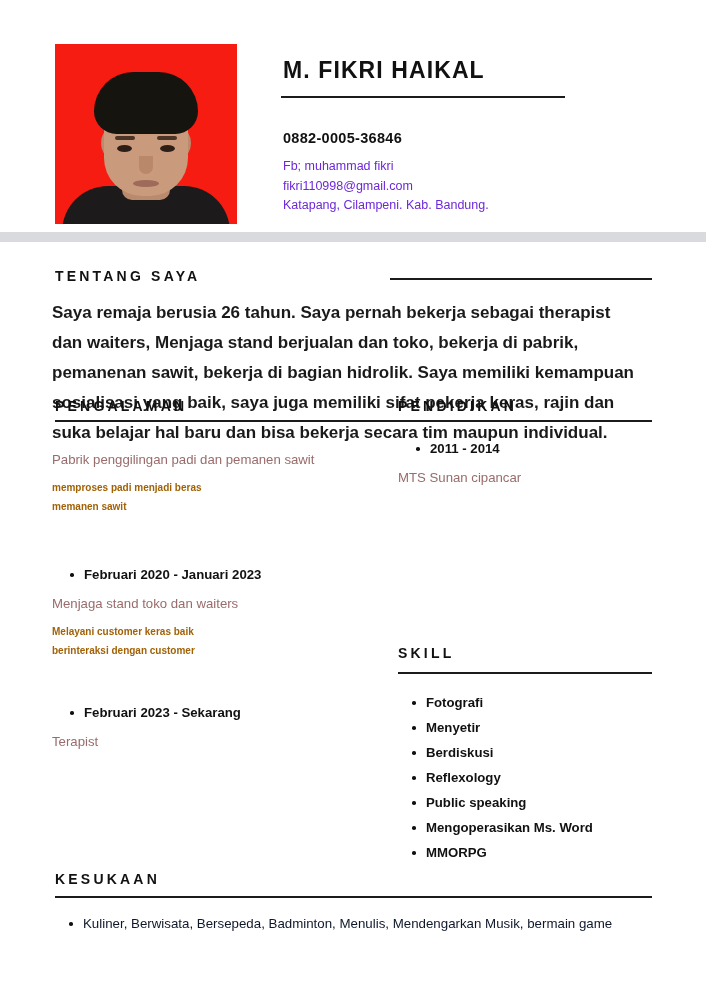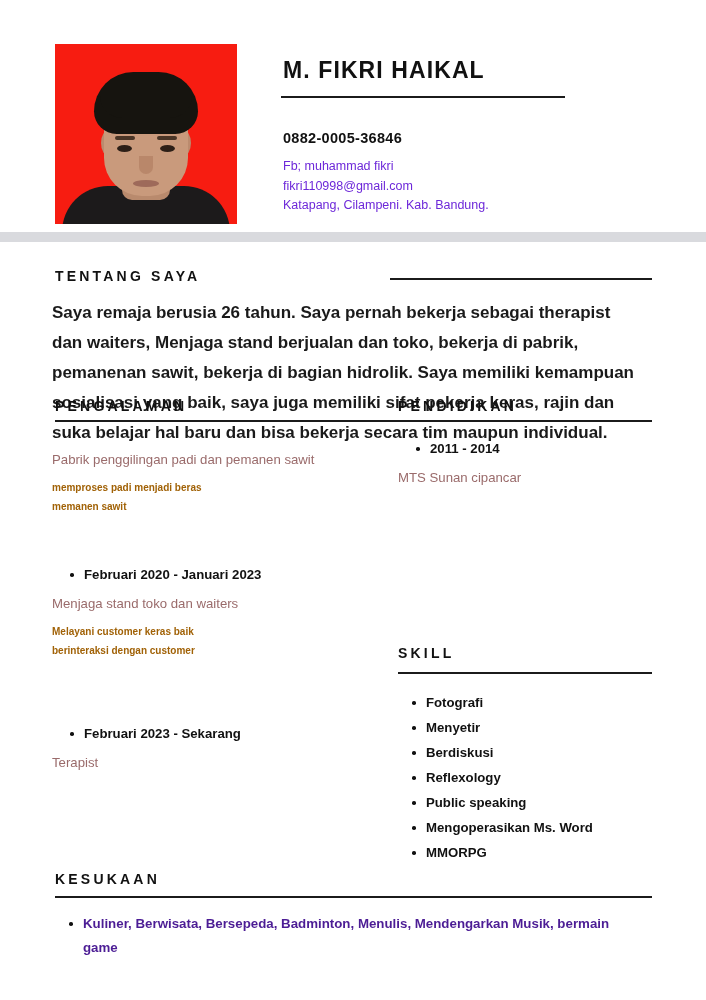--- a/index.html
+++ b/index.html
@@ -314,22 +314,22 @@
     top: 912px;
     width: 590px;
     margin: 0;
     padding: 0;
     list-style: none;
   }
   .hobby-list li {
     position: relative;
     padding-left: 28px;
     font-size: 13.3px;
-    font-weight: bold;
-    color: #4c1d95;
+    font-weight: normal;
+    color: #0f172a;
     line-height: 24px;
   }
   .hobby-list li::before {
     content: "";
     position: absolute;
     left: 14px;
     top: 10px;
     width: 3.5px;
     height: 3.5px;
     background: #111111;
@@ -393,21 +393,21 @@
 
     <div class="entry" style="margin-top:50px;">
       <div class="entry-date">Februari 2020 - Januari 2023</div>
       <div class="entry-org">Menjaga stand toko dan waiters</div>
       <div class="entry-desc">
         <div>Melayani customer keras baik</div>
         <div>berinteraksi dengan customer</div>
       </div>
     </div>
 
-    <div class="entry" style="margin-top:65px;">
+    <div class="entry" style="margin-top:44px;">
       <div class="entry-date">Februari 2023 - Sekarang</div>
       <div class="entry-org">Terapist</div>
     </div>
 
   </div>
 
   <div class="col-right">
     <div class="entry">
       <div class="entry-date">2011 - 2014</div>
       <div class="entry-org">MTS Sunan cipancar</div>

